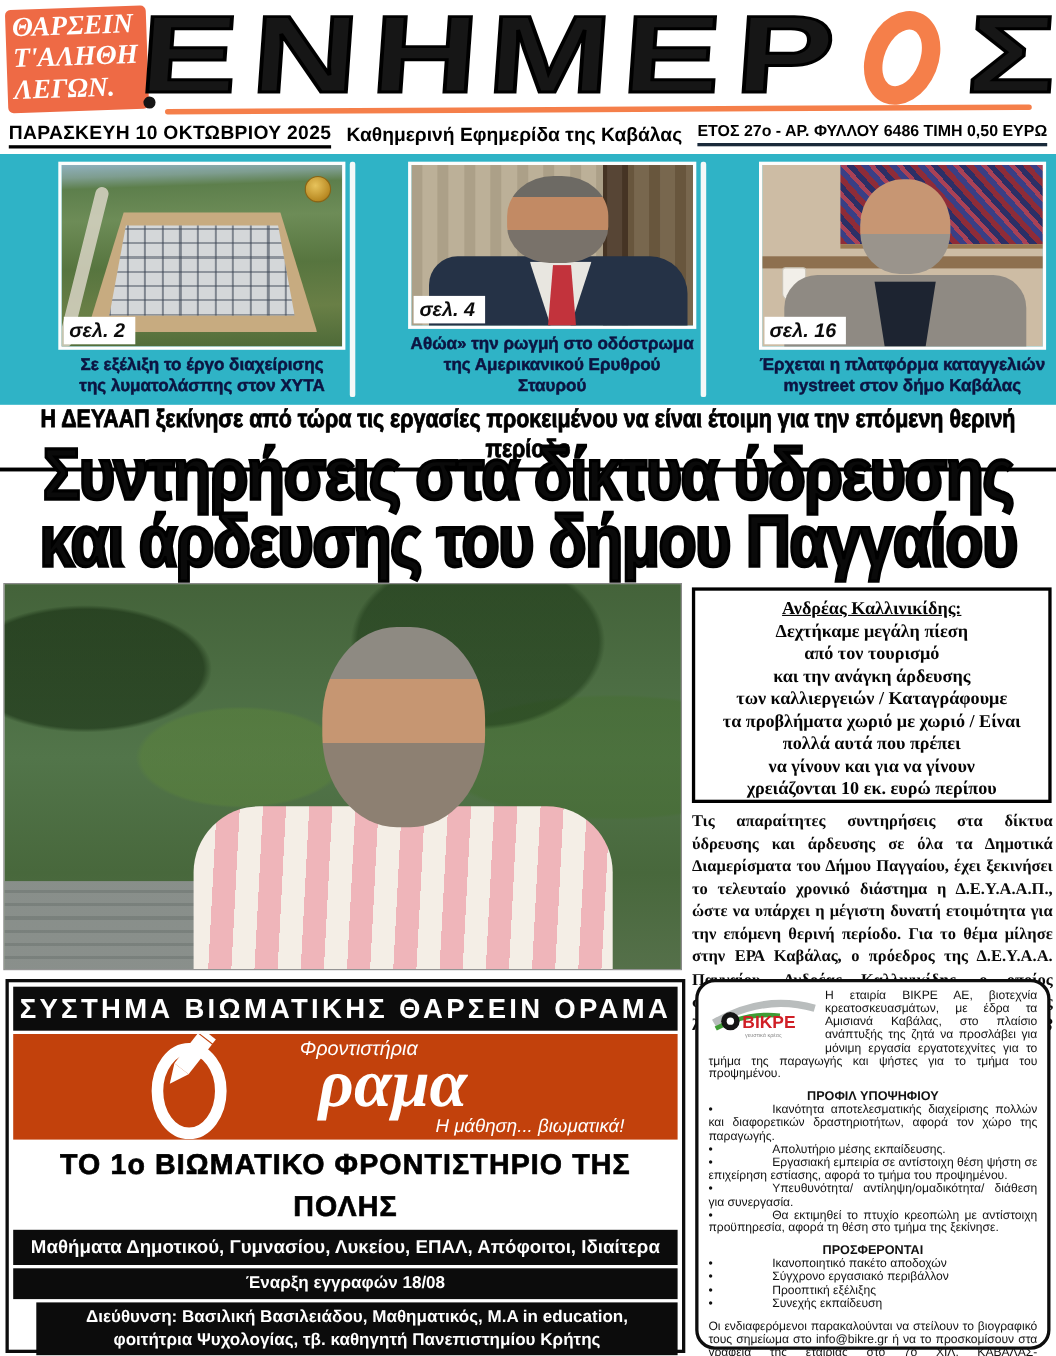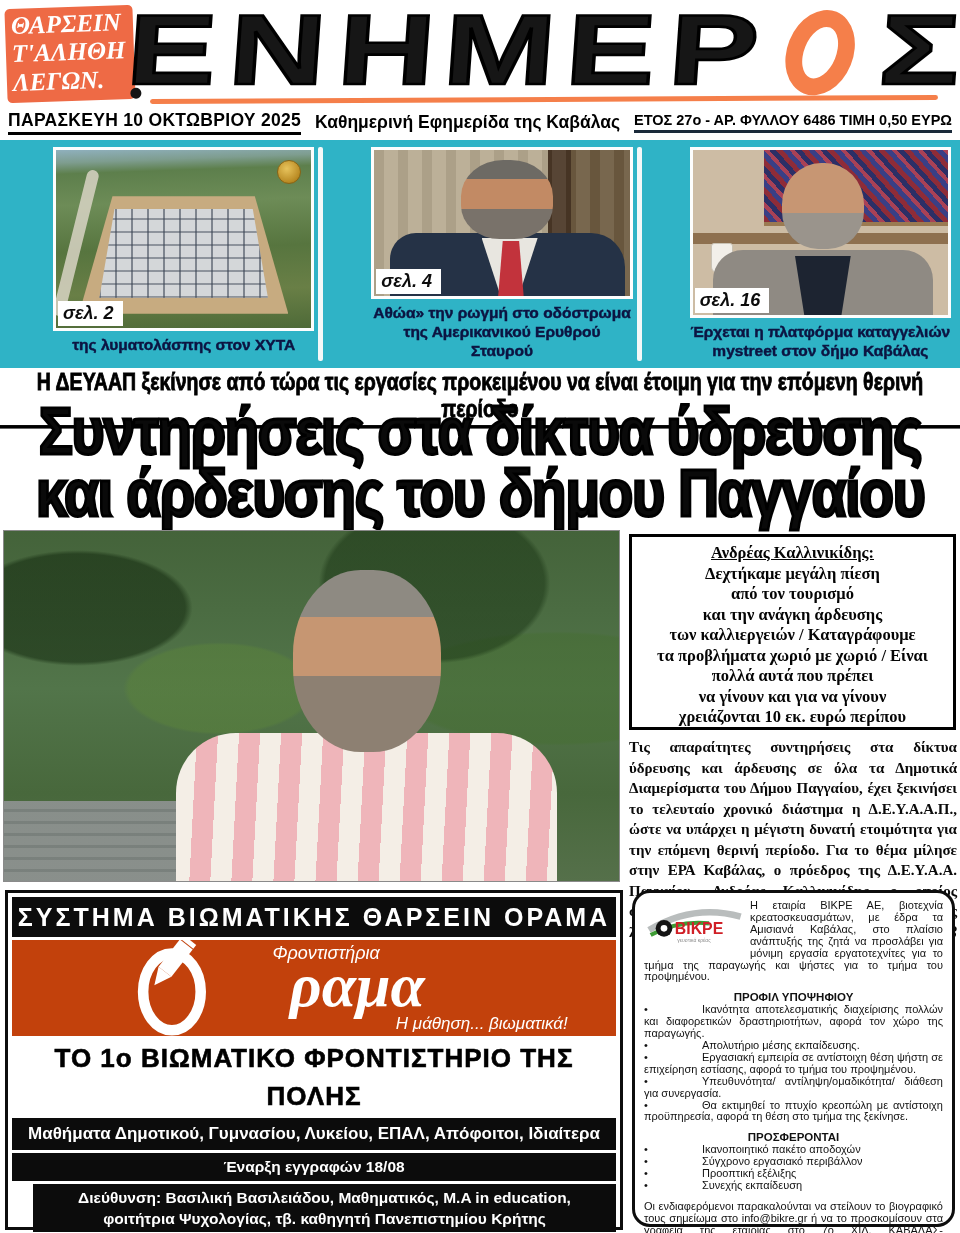--- a/index.html
+++ b/index.html
@@ -187,20 +187,21 @@
 
     <div class="t-card">
       <div class="t-photo p1">
         <div class="p1-road"></div>
         <div class="p1-apron"></div>
         <div class="p1-grid"></div>
         <div class="p1-seal"></div>
         <span class="t-chip">σελ. 2</span>
       </div>
       <div class="t-cap">
+        <div>Σε εξέλιξη το έργο διαχείρισης</div>
         <div>της λυματολάσπης στον ΧΥΤΑ</div>
       </div>
     </div>
 
     <div class="t-div"></div>
 
     <div class="t-card">
       <div class="t-photo p2">
         <div class="p2-torso"></div>
         <div class="p2-shirt"></div>

